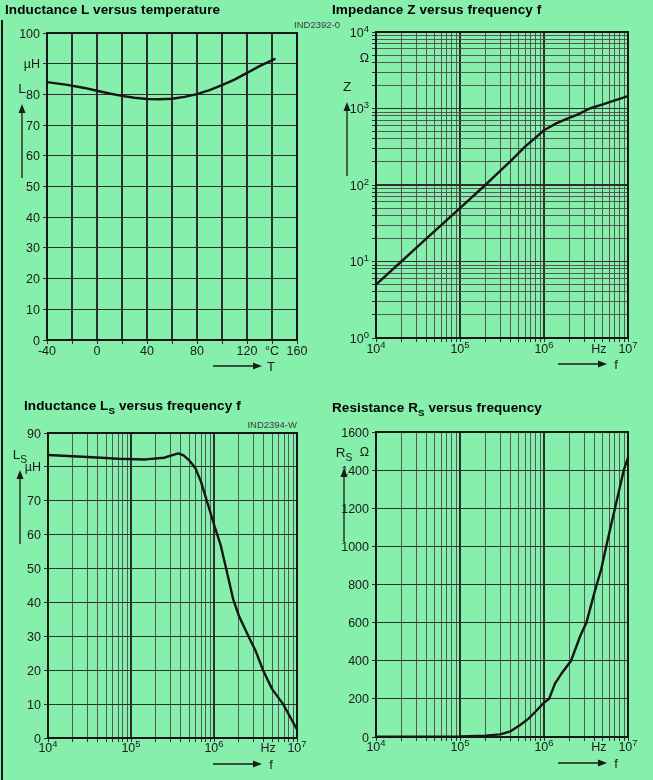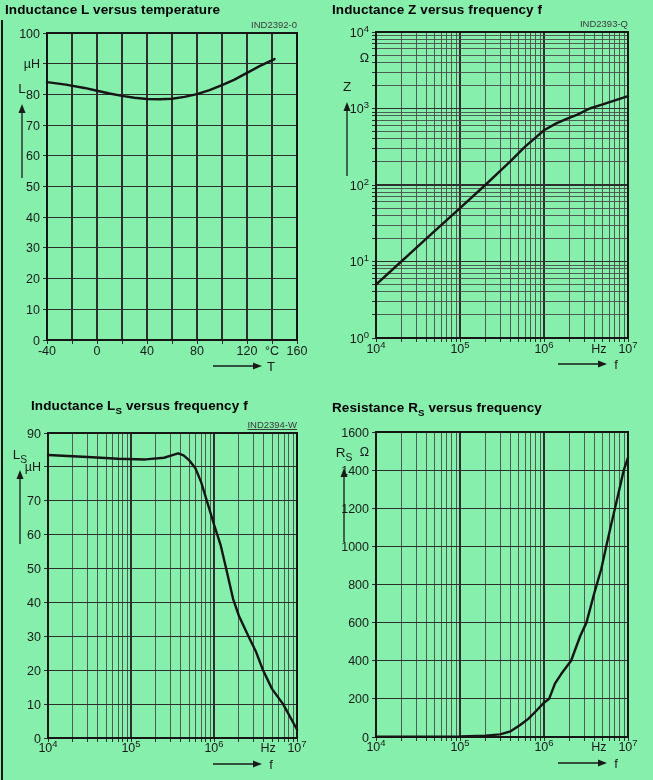--- a/index.html
+++ b/index.html
@@ -18,27 +18,26 @@
   }
   svg.chart-canvas{position:absolute;display:block;}
 </style>
 </head>
 <body>
 
 <div id="page">
   <div class="page-rule"></div>
 
   <div class="chart-title" style="left:5px;top:2px;">Inductance L versus temperature</div>
-  <div class="chart-code" style="left:0;top:19px;width:297px;">IND2392-0</div>
-
-  <div class="chart-title" style="left:332px;top:2px;">Inductance Z versus frequency f</div>
-  <div class="chart-code" style="left:326px;top:18px;width:302px;">IND2393-Q</div>
-
-  <div class="chart-title" style="left:20px;top:398px;padding-left:11px;">Inductance L<sub>S</sub> versus frequency f</div>
-  <div class="chart-code" style="left:0;top:419px;width:297px;text-decoration:underline;">IND2394-W</div>
+  <div class="chart-code" style="left:0;top:19px;width:297px;padding-left:43px;">IND2392-0</div>
+
+  <div class="chart-title" style="left:332px;top:2px;">Impedance Z versus frequency f</div>
+
+  <div class="chart-title" style="left:13px;top:398px;padding-left:11px;">Inductance L<sub>S</sub> versus frequency f</div>
+  <div class="chart-code" style="left:0;top:419px;width:297px;">IND2394-W</div>
 
   <div class="chart-title" style="left:332px;top:400px;">Resistance R<sub>S</sub> versus frequency</div>
 
   <svg id="svg0" class="chart-canvas" width="326" height="390" viewBox="0 0 326 390" style="left: 0px; top: 0px;">
       <g shape-rendering="crispEdges">
         <line x1="72" y1="33" x2="72" y2="340" stroke="#2e2e2e" stroke-width="1.1"></line>
         <line x1="72" y1="340" x2="72" y2="344" stroke="#2e2e2e" stroke-width="1"></line>
         <line x1="97" y1="33" x2="97" y2="340" stroke="#2e2e2e" stroke-width="1.1"></line>
         <line x1="97" y1="340" x2="97" y2="344" stroke="#2e2e2e" stroke-width="1"></line>
         <line x1="122" y1="33" x2="122" y2="340" stroke="#2e2e2e" stroke-width="1.1"></line>

